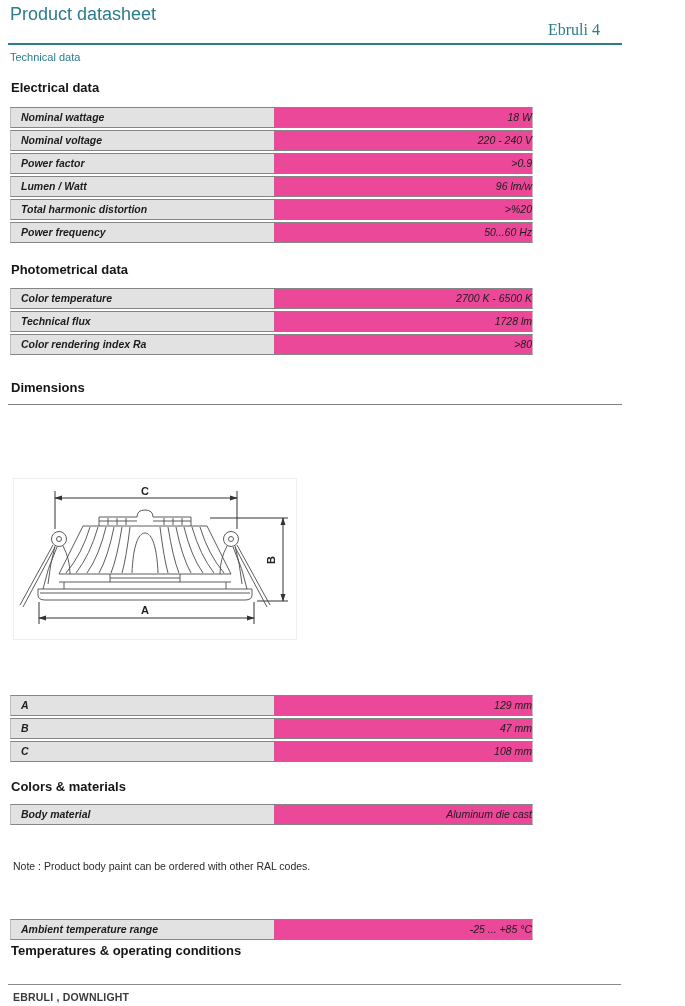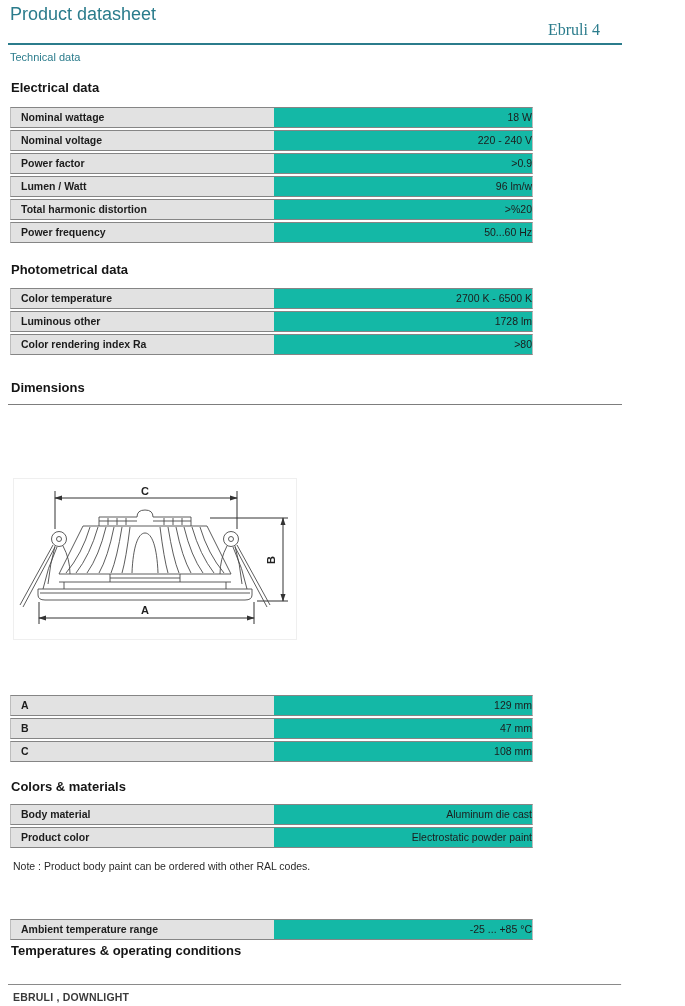--- a/index.html
+++ b/index.html
@@ -30,21 +30,22 @@
     font-size:11px;color:#2b7c8c;text-align:center;
   }
   .sec-heading{
     position:absolute;left:11px;
     font-size:13px;font-weight:bold;color:#151515;
   }
   .dtable{position:absolute;left:10px;width:523px;}
   .drow{
     display:flex;box-sizing:border-box;height:21px;margin-bottom:2px;
     border:1px solid #858585;border-left-color:#bdbdbd;border-right-color:#bdbdbd;
-    background:#14b8a6;
+    background:#ec4899;
+    font-style:italic;
   }
   .dlabel{
     box-sizing:border-box;width:263px;background:#e2e2e2;
     font-size:10.5px;font-weight:bold;line-height:19px;padding-left:10px;
     color:#1c1c1c;
   }
   .dvalue{
     flex:1;font-size:10.5px;line-height:19px;padding-left:10px;color:#1c1c1c;text-align:right;
   }
   .gray-rule{
@@ -110,21 +111,21 @@
     </div>
   </div>
 
   <div class="sec-heading" style="top:262px">Photometrical data</div>
   <div class="dtable" style="top:288px">
     <div class="drow">
       <div class="dlabel">Color temperature</div>
       <div class="dvalue">2700 K - 6500 K</div>
     </div>
     <div class="drow">
-      <div class="dlabel">Luminous other</div>
+      <div class="dlabel">Technical flux</div>
       <div class="dvalue">1728 lm</div>
     </div>
     <div class="drow">
       <div class="dlabel">Color rendering index Ra</div>
       <div class="dvalue">&gt;80</div>
     </div>
   </div>
 
   <div class="sec-heading" style="top:380px">Dimensions</div>
   <div class="gray-rule"></div>
@@ -201,24 +202,20 @@
       <div class="dvalue">108 mm</div>
     </div>
   </div>
 
   <div class="sec-heading" style="top:779px">Colors &amp; materials</div>
   <div class="dtable" style="top:804px">
     <div class="drow">
       <div class="dlabel">Body material</div>
       <div class="dvalue">Aluminum die cast</div>
     </div>
-    <div class="drow">
-      <div class="dlabel">Product color</div>
-      <div class="dvalue">Electrostatic powder paint</div>
-    </div>
   </div>
   <div class="note-text">Note : Product body paint can be ordered with  other RAL codes.</div>
 
   <div class="sec-heading" style="top:943px">Temperatures &amp; operating conditions</div>
   <div class="dtable" style="top:919px">
     <div class="drow">
       <div class="dlabel">Ambient temperature range</div>
       <div class="dvalue">-25 ... +85 °C</div>
     </div>
   </div>

